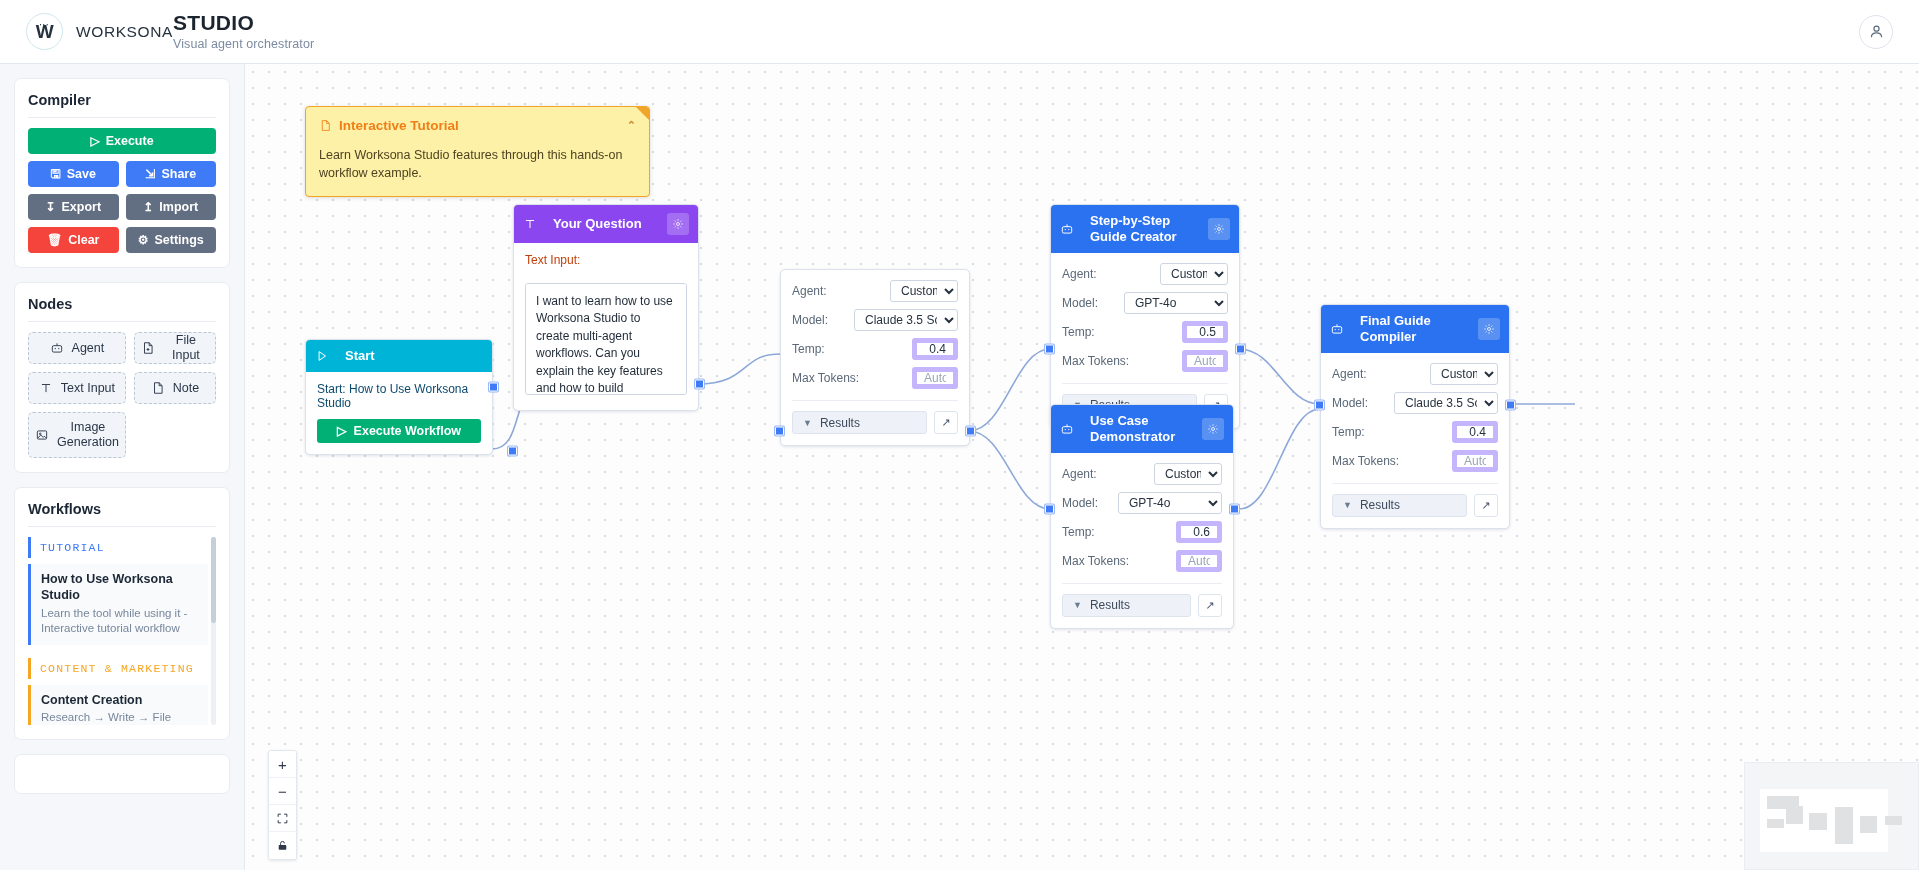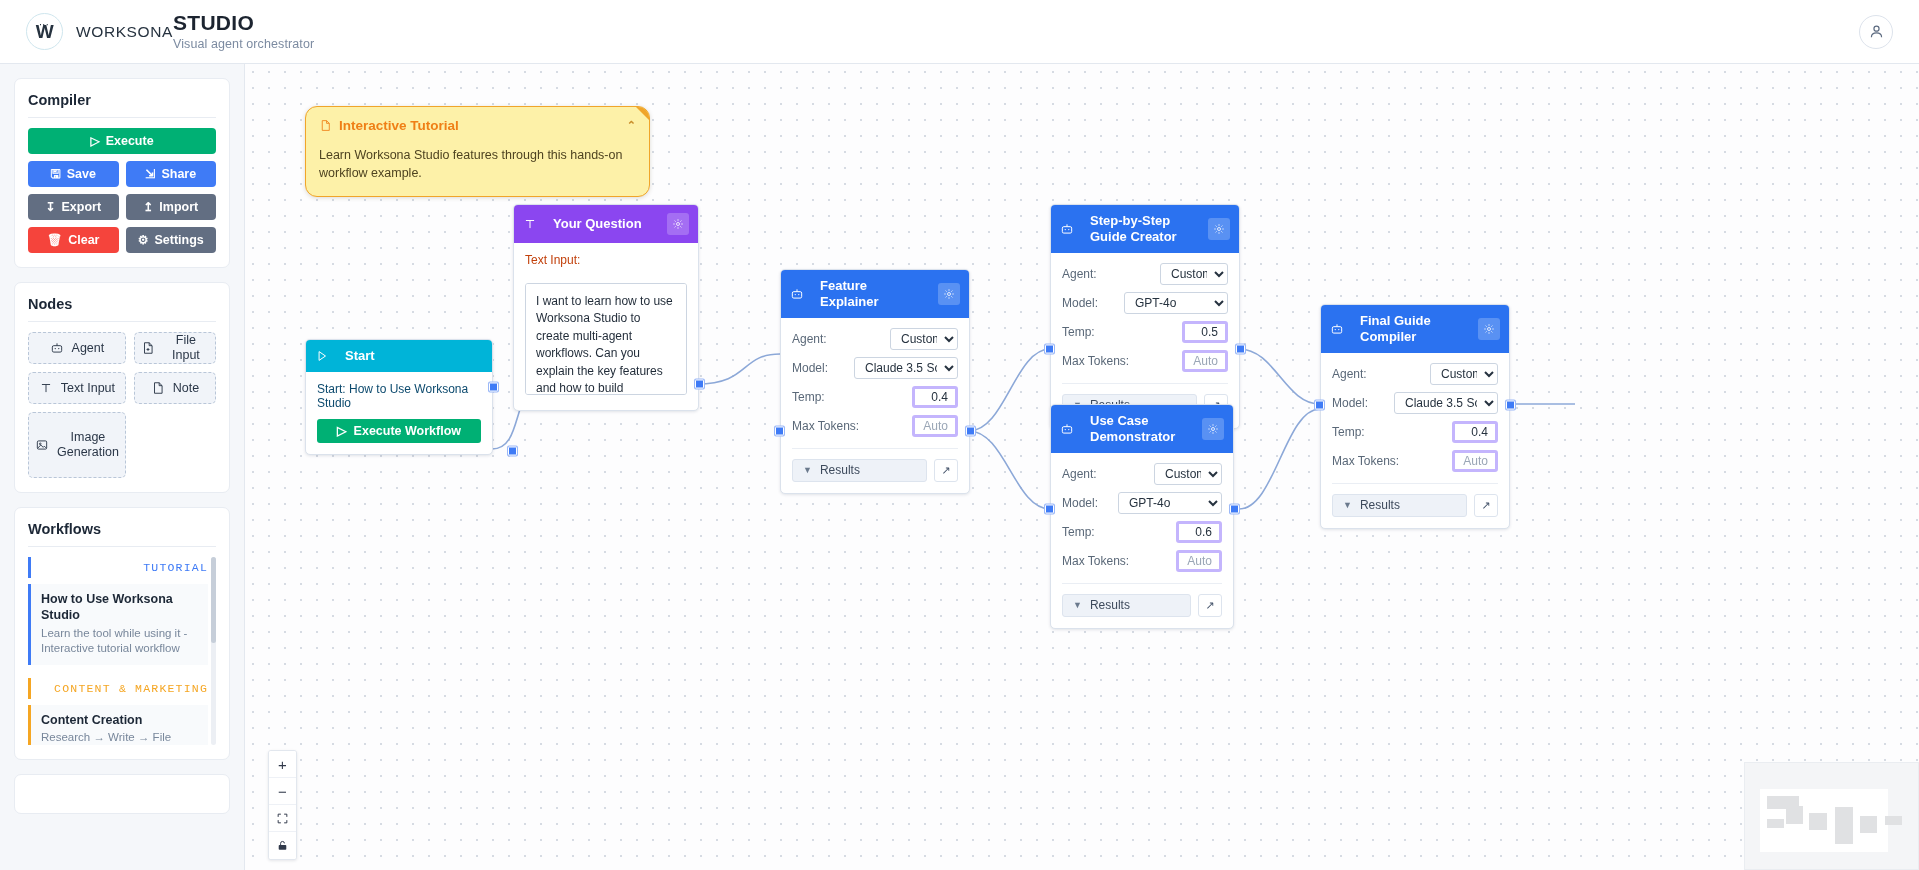--- a/index.html
+++ b/index.html
@@ -100,36 +100,35 @@
   .node-grid { display: grid; grid-template-columns: 1fr 1fr; gap: 8px; }
   .node-chip {
     border: 1.5px dashed #b9c6d8;
     background: #f1f4f9;
     border-radius: 5px;
     height: 32px;
     display: flex; align-items: center; justify-content: center; gap: 8px;
     font-size: 12.5px; color: #2b3748; cursor: grab;
     padding: 0 6px; text-align: center;
   }
-  .node-chip.tall { height: 66px; }
+  .node-chip.tall { height: 46px; }
   .node-chip .nc-ico { display: flex; align-items: center; }
   .node-chip svg { width: 14px; height: 14px; stroke: #2b3748; fill: none; stroke-width: 1.6; }
   .node-chip .lbl { line-height: 1.2; }
 
   
   .wf-scroll {
     max-height: 188px; overflow: hidden; position: relative; padding-right: 8px;
   }
   .wf-group-head {
     font-family: "Liberation Mono", monospace;
     font-size: 11.5px; letter-spacing: 1.2px;
     padding: 4px 0 4px 9px;
     margin-bottom: 6px;
     border-left: 3px solid currentColor;
-    text-align: right;
   }
   .wf-group-head.tutorial { color: #3f7bf6; }
   .wf-group-head.content { color: #f5a623; margin-top: 13px; }
   .wf-item {
     background: #f8fafc;
     border-left: 3px solid #3f7bf6;
     padding: 7px 10px 8px 10px;
     margin-bottom: 7px;
     cursor: pointer;
   }
@@ -188,21 +187,21 @@
   .row:last-child { margin-bottom: 0; }
   .row .rl { font-size: 12px; color: #5a6878; white-space: nowrap; }
   .sel {
     border: 1px solid #ccd5e1; border-radius: 3px; background: #fff;
     height: 22px; font-size: 12px; color: #26323f;
     font-family: inherit; padding: 0 4px 0 6px; cursor: pointer;
   }
   .sel-sm { width: 68px; }
   .sel-md { width: 104px; }
   .inp {
-    border: 3px solid #c4b5fd; border-radius: 3px; background: #fff;
+    border: 5px solid #c4b5fd; border-radius: 3px; background: #fff;
     height: 22px; width: 46px; font-size: 12px; color: #26323f;
     font-family: inherit; text-align: right; padding: 0 7px;
   }
   .inp::placeholder { color: #9aa6b6; }
   .divider { border-top: 1px solid #eaeef4; margin: 11px 0 10px 0; }
   .results-row { display: flex; align-items: center; gap: 7px; }
   .results-btn {
     flex: 1; background: #eef2f8; border: 1px solid #dde4ee; border-radius: 3px;
     height: 23px; display: flex; align-items: center; gap: 8px;
     padding: 0 10px; font-size: 12px; color: #3d4a5c; cursor: pointer;
@@ -217,21 +216,21 @@
   .handle {
     position: absolute; width: 9px; height: 9px;
     background: #3f7bf6; border: 1.5px solid #fff;
     border-radius: 1px; box-shadow: 0 0 0 1px #9bb8f7;
     top: 50%; transform: translateY(-50%); cursor: crosshair;
   }
   .handle.l { left: -5px; } .handle.r { right: -5px; }
 
   
   .note-node {
-    background: #fdf1a8; border: 1.5px solid #f0a52a; border-radius: 12px;
+    background: #fdf1a8; border: 1.5px solid #f0a52a; border-radius: 4px;
     box-shadow: 0 1px 4px rgba(60,50,10,.17);
     position: relative; overflow: hidden;
   }
   .note-corner {
     position: absolute; right: 0; top: 0; width: 0; height: 0;
     border-top: 13px solid #f0a52a; border-left: 13px solid transparent;
   }
   .note-head {
     display: flex; align-items: center; gap: 7px;
     padding: 11px 13px 8px 13px; color: #ef7f16;
@@ -501,35 +500,20 @@
             <div class="ti-label">Text Input:</div>
             <textarea class="ti-area" style="">I want to learn how to use Worksona Studio to create multi-agent workflows. Can you explain the key features and how to build workflows?</textarea>
           </div>
         </div>
         <div class="handle l" style="top:247px;"></div>
         <div class="handle r" style="top:180px;"></div>
       </div>
 
       <div class="node" style="left:535px; top:205px; width:190px;">
         <div class="node-card">
-          <div class="node-head agent-head">
-            <svg viewBox="0 0 24 24">
-                <rect x="4" y="8" width="16" height="11" rx="2.5"></rect>
-                <path d="M12 4v4"></path>
-                <circle cx="9" cy="13" r="1.1" fill="#fff" stroke="none"></circle>
-                <circle cx="15" cy="13" r="1.1" fill="#fff" stroke="none"></circle>
-              </svg>
-            <span class="ttl">Feature Explainer</span>
-            <span class="gear-btn">
-              <svg viewBox="0 0 24 24">
-                  <circle cx="12" cy="12" r="3"></circle>
-                  <path d="M12 2.5v3M12 18.5v3M2.5 12h3M18.5 12h3M5.2 5.2l2.1 2.1M16.7 16.7l2.1 2.1M18.8 5.2l-2.1 2.1M7.3 16.7l-2.1 2.1"></path>
-                </svg>
-            </span>
-          </div>
           <div class="node-body">
             <div class="row">
               <span class="rl">Agent:</span>
               <select class="sel sel-sm"><option>Custom</option></select>
             </div>
             <div class="row">
               <span class="rl">Model:</span>
               <select class="sel sel-md"><option>Claude 3.5 Sonnet</option></select>
             </div>
             <div class="row">

